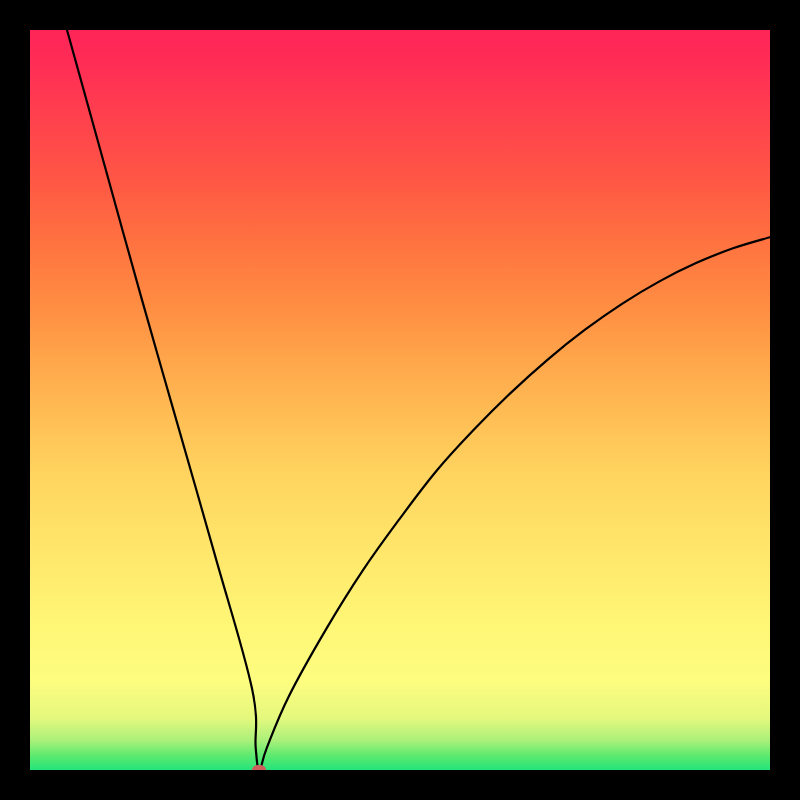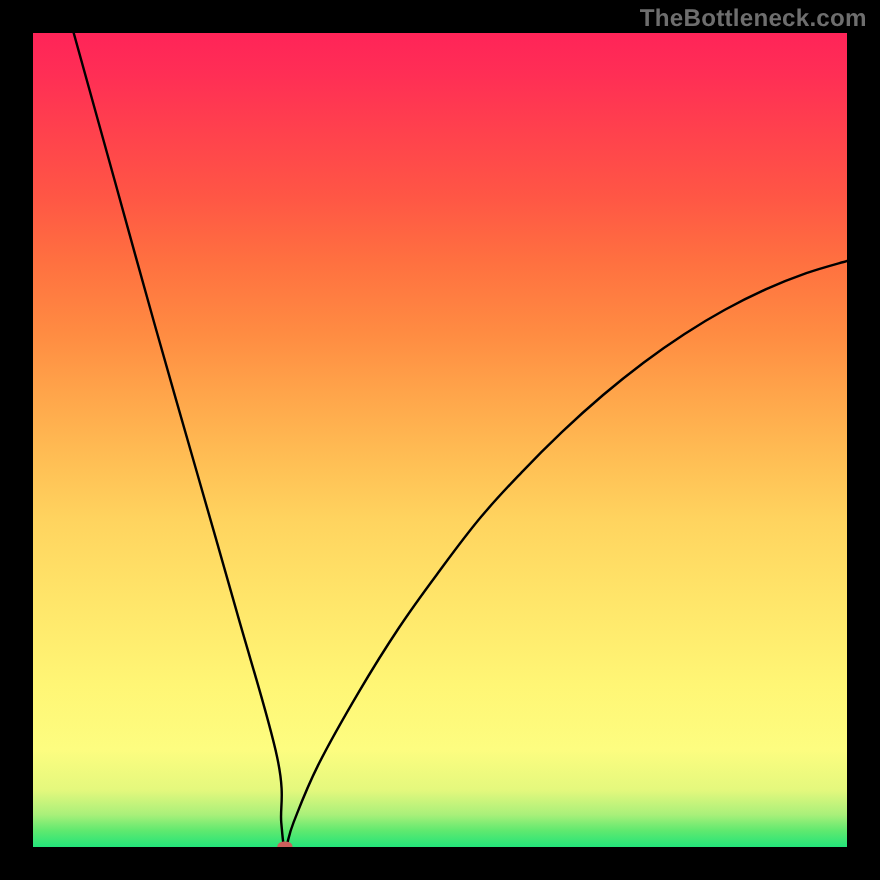--- a/index.html
+++ b/index.html
@@ -79,21 +79,20 @@
     background: #cd5f5c;
     border-radius: 6px / 5px;
     z-index: 6;
     transform: translate(-50%, -50%);
   }
 </style>
 </head>
 <body>
 
 <div class="outer">
-  <div class="watermark">TheBottleneck.com</div>
   <div class="plot">
     <div class="gradient"></div>
     <svg class="curve" viewBox="0 0 740 740" preserveAspectRatio="none">
       <path id="curve-path" fill="none" stroke="#000" stroke-width="2.2" stroke-linecap="round" d="M 37.00 0.00 C 43.78 24.42, 60.43 84.36, 74.00 133.20 C 87.57 182.04, 97.43 218.24, 111.00 266.40 C 124.57 314.56, 134.43 348.42, 148.00 395.90 C 161.57 443.38, 171.43 477.24, 185.00 525.40 C 198.57 573.56, 214.54 623.33, 222.00 658.60 C 229.46 693.87, 224.34 702.88, 225.70 717.80 C 227.06 732.72, 227.37 740.00, 229.40 740.00 C 231.44 740.00, 231.37 731.37, 236.80 717.80 C 242.23 704.23, 248.15 687.71, 259.00 666.00 C 269.85 644.29, 282.43 622.46, 296.00 599.40 C 309.57 576.34, 319.43 560.55, 333.00 540.20 C 346.57 519.85, 356.43 506.71, 370.00 488.40 C 383.57 470.08, 393.43 456.58, 407.00 440.30 C 420.57 424.02, 430.43 413.84, 444.00 399.60 C 457.57 385.35, 467.43 375.49, 481.00 362.60 C 494.57 349.71, 504.43 340.83, 518.00 329.30 C 531.57 317.77, 541.43 309.88, 555.00 299.70 C 568.57 289.53, 578.43 282.62, 592.00 273.80 C 605.57 264.98, 615.43 259.06, 629.00 251.60 C 642.57 244.14, 652.43 239.20, 666.00 233.10 C 679.57 226.99, 689.43 223.05, 703.00 218.30 C 716.57 213.55, 733.22 209.24, 740.00 207.20"></path>
     </svg>
     <div class="marker" id="marker" style="left: 229.4px; top: 740px; background: rgb(205, 95, 92);"></div>
   </div>
 </div>
 
 </body></html>

